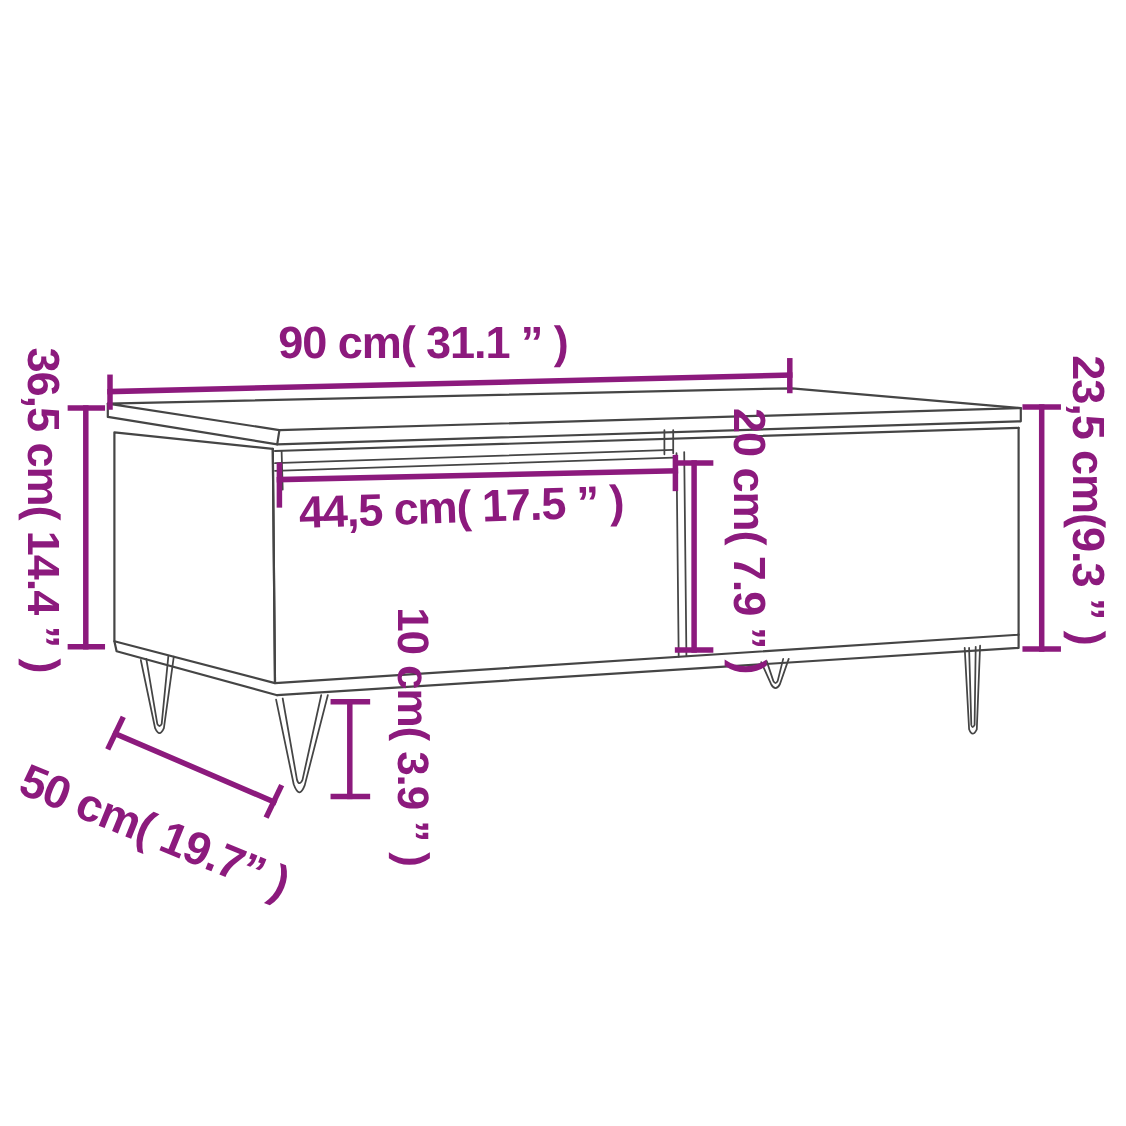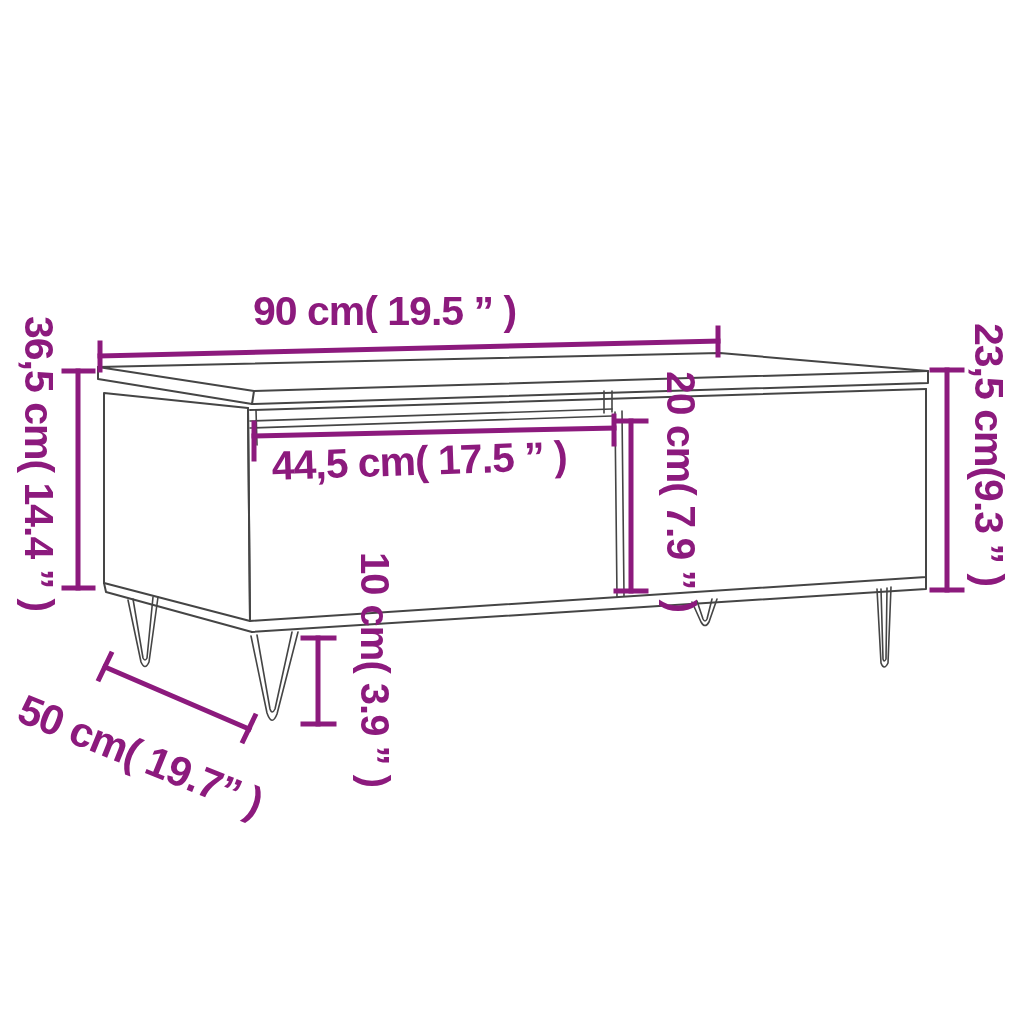--- a/index.html
+++ b/index.html
@@ -106,21 +106,21 @@
         <path d="M303,638 L334,638"></path>
         <path d="M303,724 L334,724"></path>
     </g>
     <g class="ac">
       <path d="M105,667 L249,729"></path>
         <path d="M99,679 L111,654"></path>
         <path d="M243,741 L255,716"></path>
     </g>
   </svg>
 
-  <div class="dim" style="left:253px;top:291px;">90 cm( 19.5 ” )</div>
+  <div class="dim" style="left:253px;top:291px;">90 cm( 31.1 ” )</div>
 
   <div class="dim" style="left:59px;top:316px;transform:rotate(90deg);">36,5 cm( 14.4 ” )</div>
 
   <div class="dim" style="left:1009px;top:323px;transform:rotate(90deg);">23,5 cm(9.3 ” )</div>
 
   <div class="dim" style="left:271px;top:446px;transform:rotate(-2deg);">44,5 cm( 17.5 ” )</div>
 
   <div class="dim" style="left:701px;top:371px;transform:rotate(90deg);">20 cm( 7.9 ” )</div>
 
   <div class="dim" style="left:395px;top:552px;font-size:40px;transform:rotate(90deg);">10 cm( 3.9 ” )</div>

